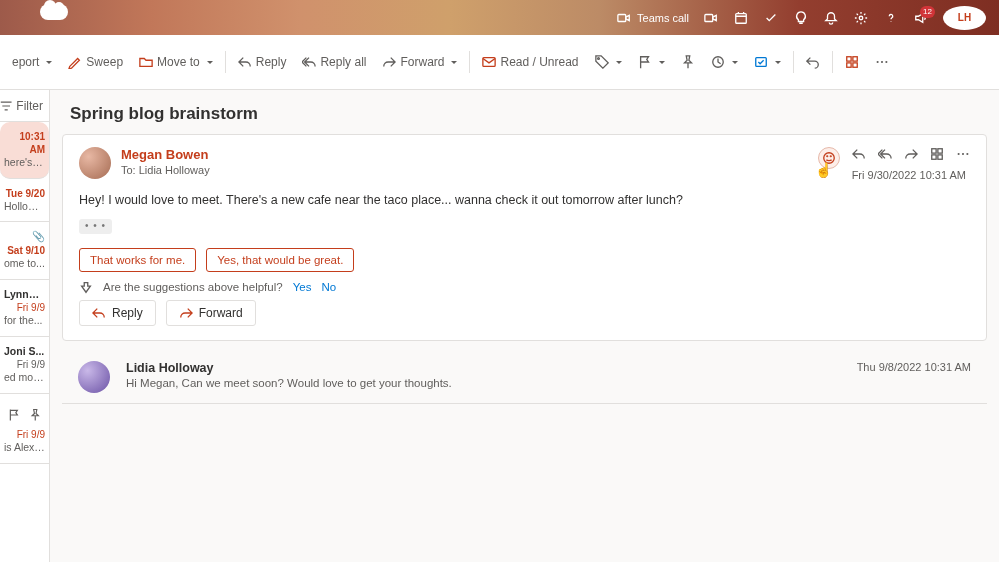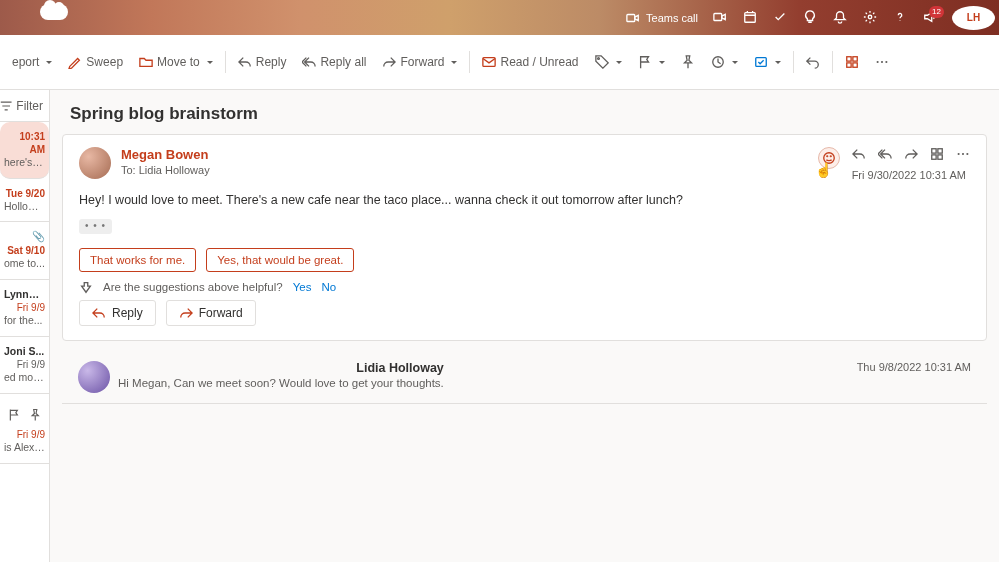--- a/index.html
+++ b/index.html
@@ -13,22 +13,22 @@
     --bg-sub:#faf9f8;
   }
   *{box-sizing:border-box;margin:0;padding:0;font-family:"Segoe UI",Arial,sans-serif;}
   body{width:999px;height:562px;overflow:hidden;background:var(--bg-sub);font-size:12px;color:var(--text);}
   
   .titlebar{height:35px;background:linear-gradient(90deg,#9d5a4a 0%,#c17759 15%,#d0916c 30%,#cfa06b 45%,#bc8b66 60%,#933e2f 80%,#7e2e22 100%);position:relative;}
   .titlebar .cloud{position:absolute;left:40px;top:4px;width:28px;height:16px;background:#fff;border-radius:8px;}
   .titlebar .cloud:before,.titlebar .cloud:after{content:"";position:absolute;background:#fff;border-radius:50%;}
   .titlebar .cloud:before{width:12px;height:12px;top:-4px;left:4px;}
   .titlebar .cloud:after{width:10px;height:10px;top:-2px;left:14px;}
-  .titlebar-right{position:absolute;right:4px;top:0;height:100%;display:flex;align-items:center;gap:14px;}
-  .tb-icon{color:#fff;width:16px;height:16px;display:flex;justify-content:center;cursor:pointer;position:relative;}
+  .titlebar-right{position:absolute;right:13px;top:0;height:100%;display:flex;align-items:center;gap:14px;}
+  .tb-icon{color:#fff;width:16px;height:16px;display:flex;align-items:center;justify-content:center;cursor:pointer;position:relative;}
   .teams-pill{display:flex;align-items:center;gap:6px;color:#fff;font-size:11px;cursor:pointer;}
   .badge{position:absolute;top:-4px;right:-6px;background:#d13438;color:#fff;font-size:8px;min-width:12px;height:12px;border-radius:6px;display:flex;align-items:center;justify-content:center;padding:0 3px;}
   .avatar-sm{width:43px;height:24px;border-radius:50%;background:#fff;color:var(--accent);font-size:10px;font-weight:600;display:flex;align-items:center;justify-content:center;}
 
   
   .ribbon{height:55px;background:#fff;border-bottom:1px solid var(--border);display:flex;align-items:center;padding:0 6px;gap:4px;}
   .rib-item{display:flex;align-items:center;gap:4px;color:var(--text-sub);font-size:12px;padding:4px 6px;border-radius:3px;cursor:pointer;white-space:nowrap;}
   .rib-sep{width:1px;height:22px;background:var(--border);margin:0 2px;}
   .chev:after{content:"";display:inline-block;margin-left:3px;border:3px solid transparent;border-top-color:var(--text-sub);transform:translateY(2px);}
 
@@ -58,21 +58,21 @@
   .cursor-hand{position:absolute;bottom:-10px;left:-4px;font-size:14px;color:#000;}
   .msg-date{position:absolute;right:4px;top:22px;font-size:11px;color:var(--text-sub);}
   .msg-body{margin:14px 0 6px;font-size:12.5px;color:var(--text);}
   .expand-dots{display:inline-block;margin-top:6px;background:#eee;color:#777;font-size:10px;letter-spacing:1px;padding:1px 6px 3px;border-radius:3px;cursor:pointer;}
   .sugg-row{display:flex;gap:10px;margin:14px 0 8px;}
   .sugg{border:1px solid var(--accent);color:var(--accent);font-size:11.5px;padding:5px 10px;border-radius:3px;cursor:pointer;}
   .fb-row{display:flex;align-items:center;gap:10px;font-size:11.5px;color:var(--text-sub);margin-bottom:6px;}
   .fb-row a{color:var(--text-link);cursor:pointer;}
   .btn-row{display:flex;gap:10px;}
   .btn{border:1px solid var(--border);background:#fff;border-radius:3px;padding:5px 12px;font-size:12px;color:var(--text);display:flex;align-items:center;gap:6px;cursor:pointer;}
-  .prev-row{display:flex;align-items:flex-start;gap:8px;padding:10px 16px;margin:0 12px 10px;border-bottom:1px solid var(--border);text-align:right;}
+  .prev-row{display:flex;align-items:flex-start;gap:16px;padding:10px 16px;margin:0 12px 10px;border-bottom:1px solid var(--border);}
   .prev-name{font-size:12.5px;font-weight:600;}
   .prev-snip{font-size:11.5px;color:var(--text-sub);margin-top:2px;}
   .prev-date{margin-left:auto;font-size:11px;color:var(--text-sub);white-space:nowrap;}
   svg{display:block;}
   .ic{width:14px;height:14px;stroke:currentColor;fill:none;stroke-width:1.5;}
 </style>
 </head>
 <body>
 
 <div class="titlebar">

